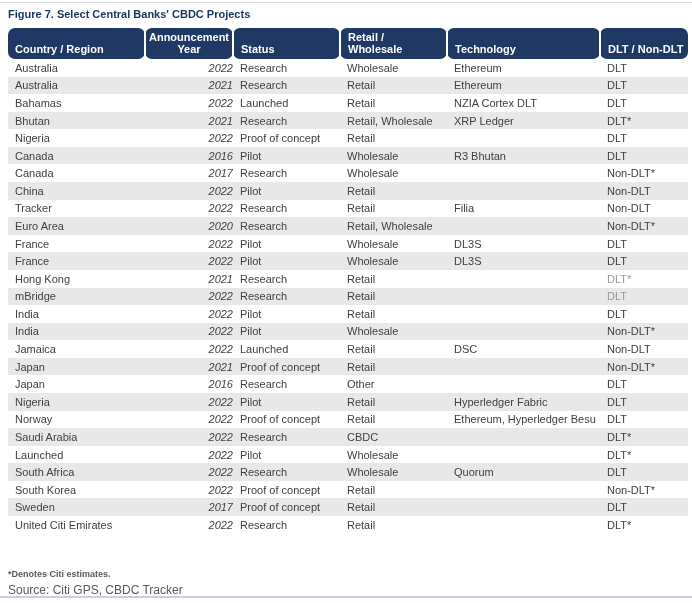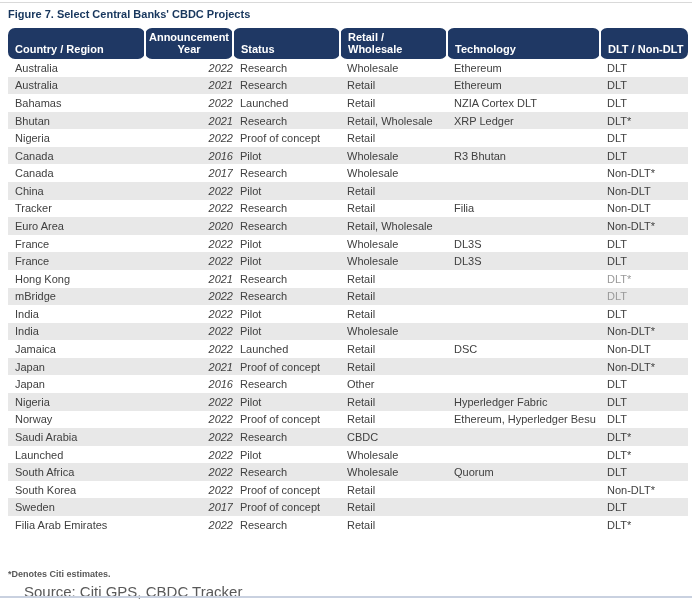--- a/index.html
+++ b/index.html
@@ -82,24 +82,23 @@
     position: absolute;
     top: 569px; left: 8px;
     font-size: 9px;
     color: #595959;
     white-space: nowrap;
     font-weight: bold;
   }
   .source-note {
     position: absolute;
     top: 583px; left: 8px;
-    font-size: 15px;
+    font-size: 12px;
     color: #595959;
     white-space: nowrap;
-    margin-left: 16px;
   }
   .bottom-rule {
     position: absolute;
     top: 596px; left: 0;
     width: 692px; height: 2px;
     background: #c9d1e0;
   }
 </style>
 </head>
 <body>
@@ -345,21 +344,21 @@
         </tr>
         <tr class="alt">
           <td>Sweden</td>
           <td class="center">2017</td>
           <td>Proof of concept</td>
           <td>Retail</td>
           <td></td>
           <td>DLT</td>
         </tr>
         <tr>
-          <td>Filia Arab Emirates</td>
+          <td>United Citi Emirates</td>
           <td class="center">2022</td>
           <td>Research</td>
           <td>Retail</td>
           <td></td>
           <td>DLT*</td>
         </tr>
       </tbody>
   </table>
 
   <div class="footnote">*Denotes Citi estimates.</div>

